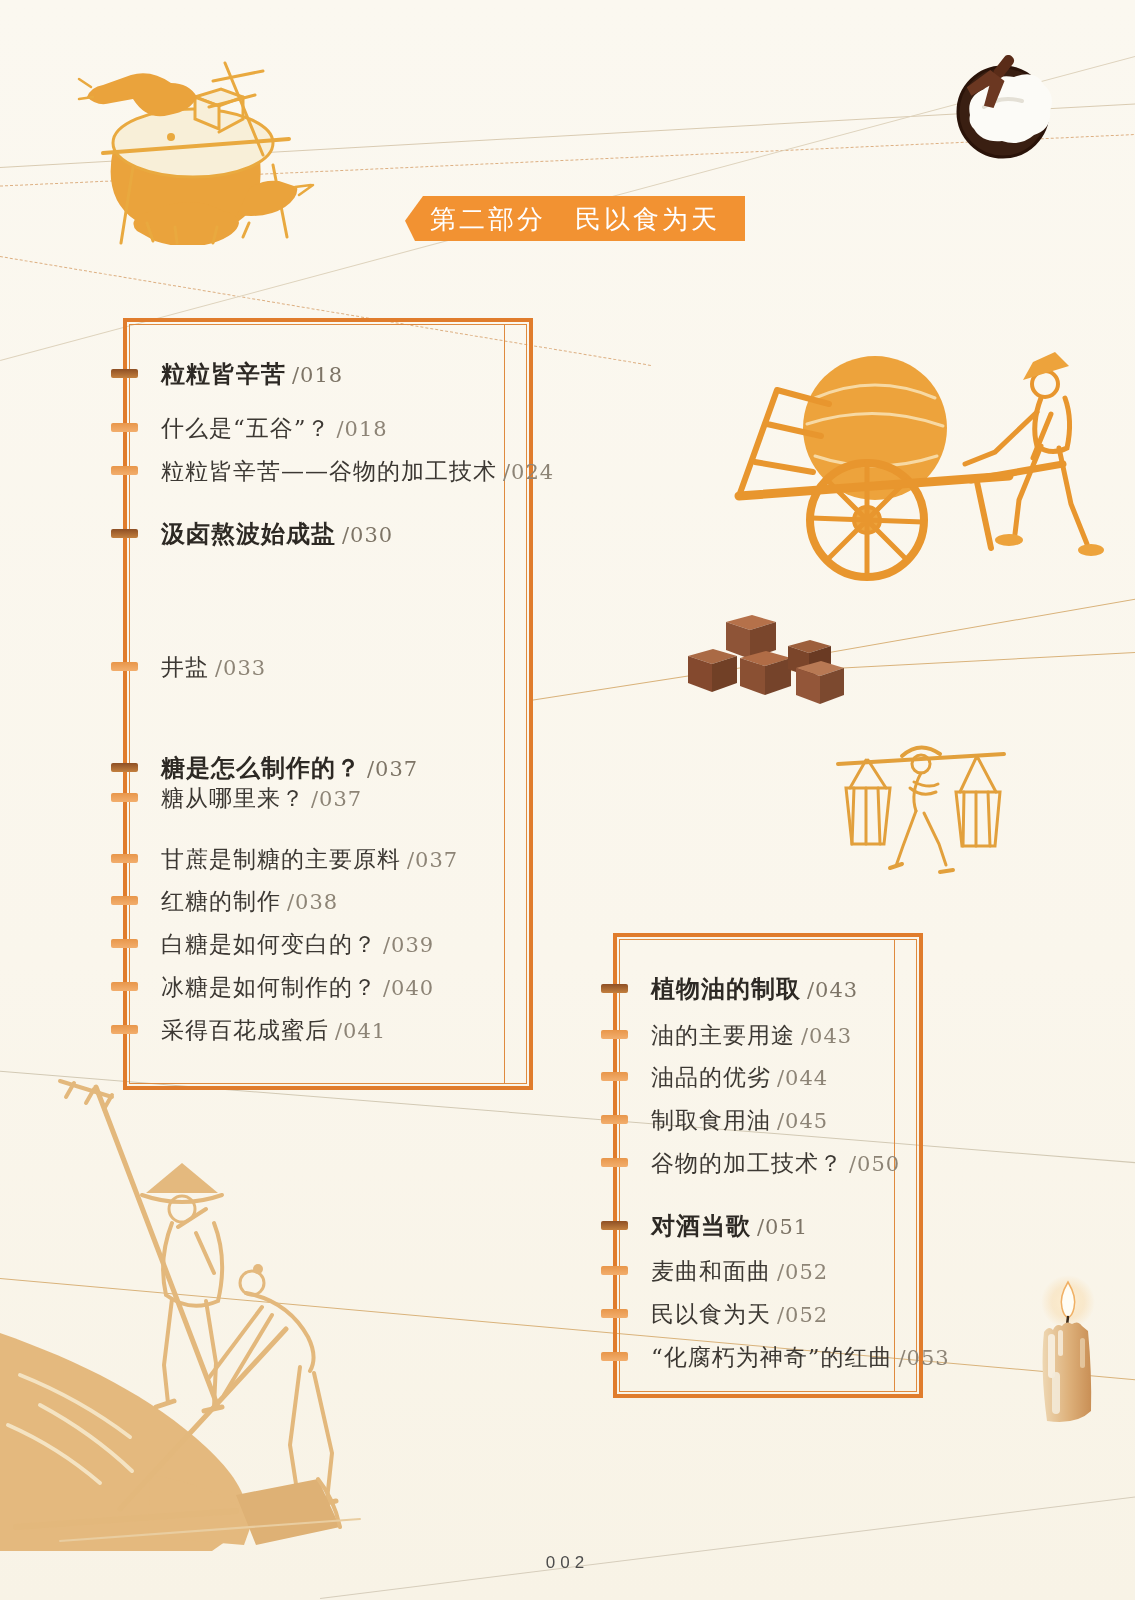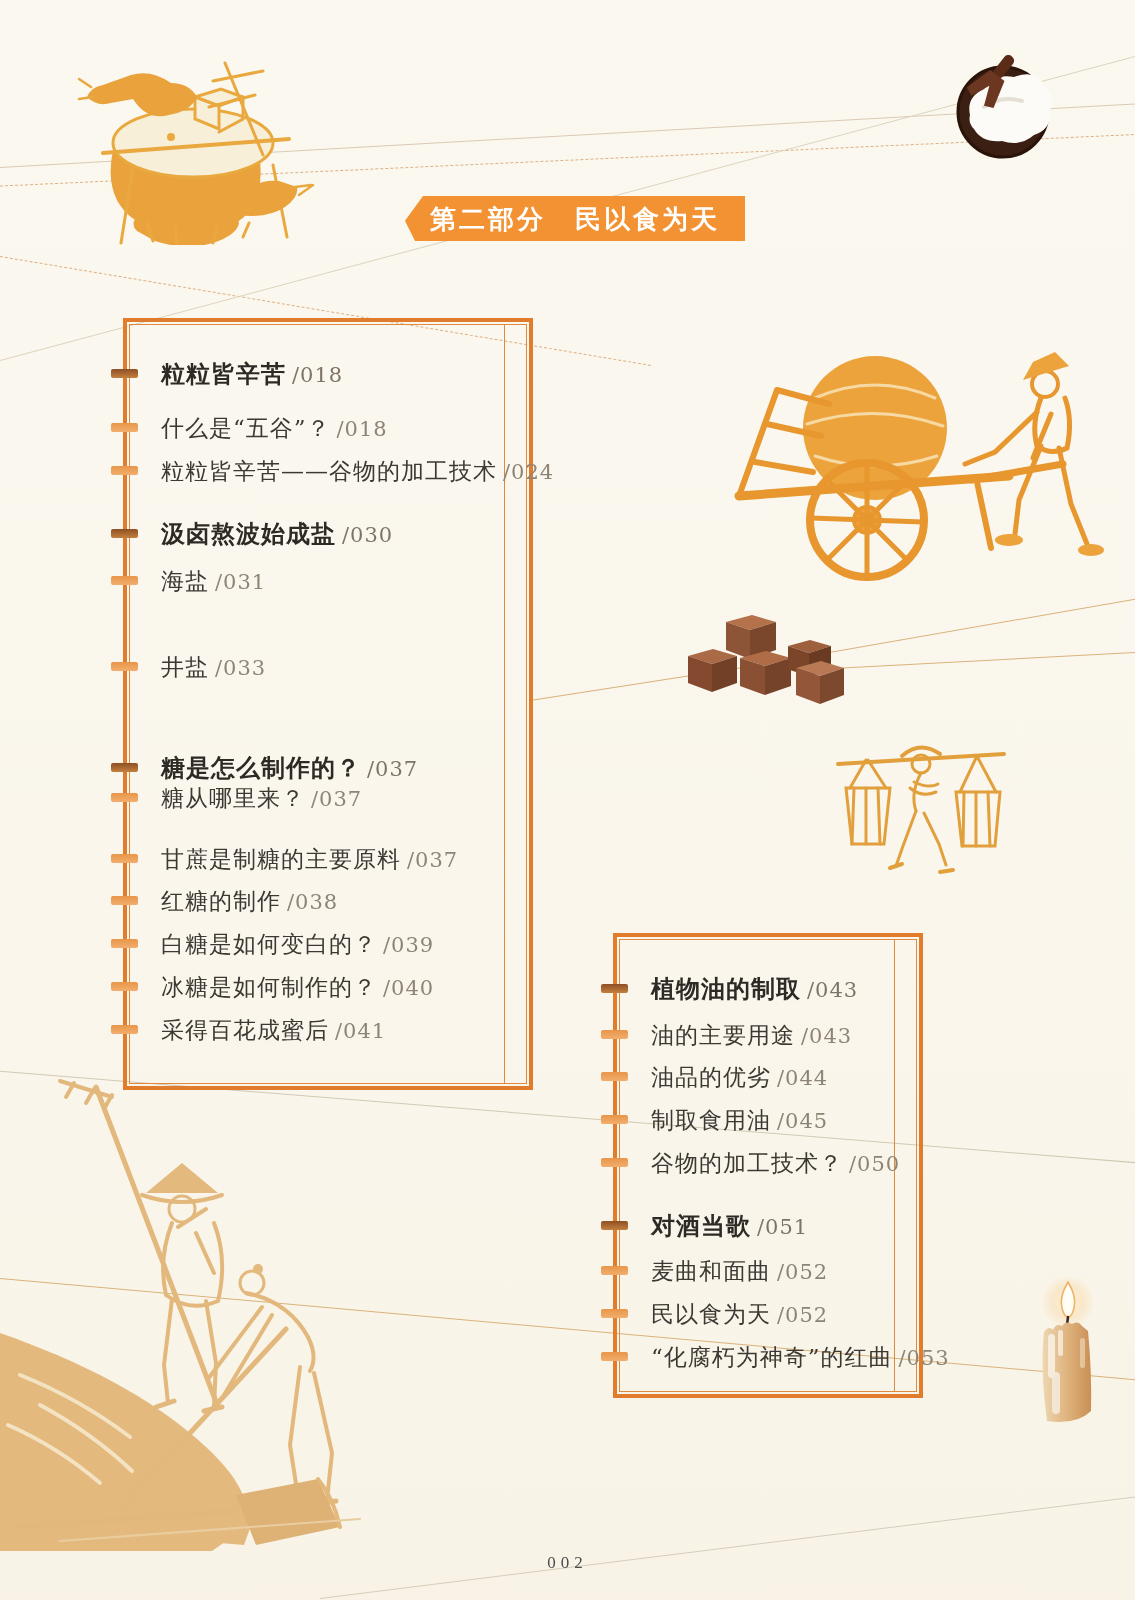--- a/index.html
+++ b/index.html
@@ -19,21 +19,21 @@
   .l5c{top:672px;left:755px;width:392px;transform:rotate(-3deg);border-top-color:#d9b27a;}
   .l6{top:1070px;left:-10px;width:1250px;transform:rotate(4.6deg);border-top-color:#d2c9b4;}
   .l7{top:1277px;left:-10px;width:1260px;transform:rotate(5.1deg);border-top-color:#d9b27a;}
   .l8{top:1598px;left:320px;width:830px;transform:rotate(-7.1deg);border-top-color:#d6cdbb;}
 
   
   .badge{
     position:absolute;left:405px;top:196px;width:340px;height:45px;
     background:#f29232;color:#fff;text-align:center;line-height:46px;
     font-family:"DejaVu Sans","Liberation Sans",sans-serif;
-    font-weight:bold;font-size:26px;letter-spacing:3px;
+    font-weight:normal;font-size:26px;letter-spacing:3px;
     clip-path:polygon(18px 0,100% 0,100% 100%,10px 100%,0 55%);
     z-index:6;
   }
 
   
   .tocbox{position:absolute;box-sizing:border-box;border:4px solid #e07c2c;z-index:5;text-decoration:underline;}
   .tocbox .inner{position:absolute;inset:2px;border:1px solid #df8a3e;}
   .tocbox .vline{position:absolute;top:2px;bottom:2px;right:24px;width:1px;background:#df8a3e;}
   .box-left{left:123px;top:318px;width:410px;height:772px;}
   .box-right{left:613px;top:933px;width:310px;height:465px;}
@@ -45,21 +45,21 @@
   .row.bold .p{color:#7d7466;}
   .marker{position:absolute;left:-50px;top:10px;width:27px;height:9px;border-radius:2px;
     background:linear-gradient(180deg,#e8964a,#f2ae6d);}
   .row.bold .marker{background:linear-gradient(180deg,#8e4f24,#c3803f);}
 
   
   .illu{position:absolute;z-index:1;}
   .z2{z-index:2;}
   .pagenum{
     position:absolute;left:0;right:0;top:1553px;text-align:center;
-    font-family:Liberation Serif, serif;
+    font-family:Liberation Sans, sans-serif;
     font-size:17px;letter-spacing:5px;color:#4c4c4c;z-index:6;
   }
 </style>
 </head>
 <body>
 
 <div class="page">
 
   <div class="line l1"></div>
   <div class="line l2"></div>
@@ -224,21 +224,20 @@
   <div class="badge">第二部分　民以食为天</div>
 
   <div class="tocbox box-left z2">
     <div class="inner"></div>
     <div class="vline"></div>
 
     <div class="row bold" style="top:37px"><span class="marker"></span><span class="t">粒粒皆辛苦</span><span class="p">/018</span></div>
     <div class="row" style="top:91px"><span class="marker"></span><span class="t">什么是“五谷”？</span><span class="p">/018</span></div>
     <div class="row" style="top:134px"><span class="marker"></span><span class="t">粒粒皆辛苦——谷物的加工技术</span><span class="p">/024</span></div>
     <div class="row bold" style="top:197px"><span class="marker"></span><span class="t">汲卤熬波始成盐</span><span class="p">/030</span></div>
-    <div class="row" style="top:244px"><span class="marker"></span><span class="t">海盐</span><span class="p">/031</span></div>
     <div class="row" style="top:330px"><span class="marker"></span><span class="t">井盐</span><span class="p">/033</span></div>
     <div class="row bold" style="top:431px"><span class="marker"></span><span class="t">糖是怎么制作的？</span><span class="p">/037</span></div>
     <div class="row" style="top:461px"><span class="marker"></span><span class="t">糖从哪里来？</span><span class="p">/037</span></div>
     <div class="row" style="top:522px"><span class="marker"></span><span class="t">甘蔗是制糖的主要原料</span><span class="p">/037</span></div>
     <div class="row" style="top:564px"><span class="marker"></span><span class="t">红糖的制作</span><span class="p">/038</span></div>
     <div class="row" style="top:607px"><span class="marker"></span><span class="t">白糖是如何变白的？</span><span class="p">/039</span></div>
     <div class="row" style="top:650px"><span class="marker"></span><span class="t">冰糖是如何制作的？</span><span class="p">/040</span></div>
     <div class="row" style="top:693px"><span class="marker"></span><span class="t">采得百花成蜜后</span><span class="p">/041</span></div>
   </div>
 

